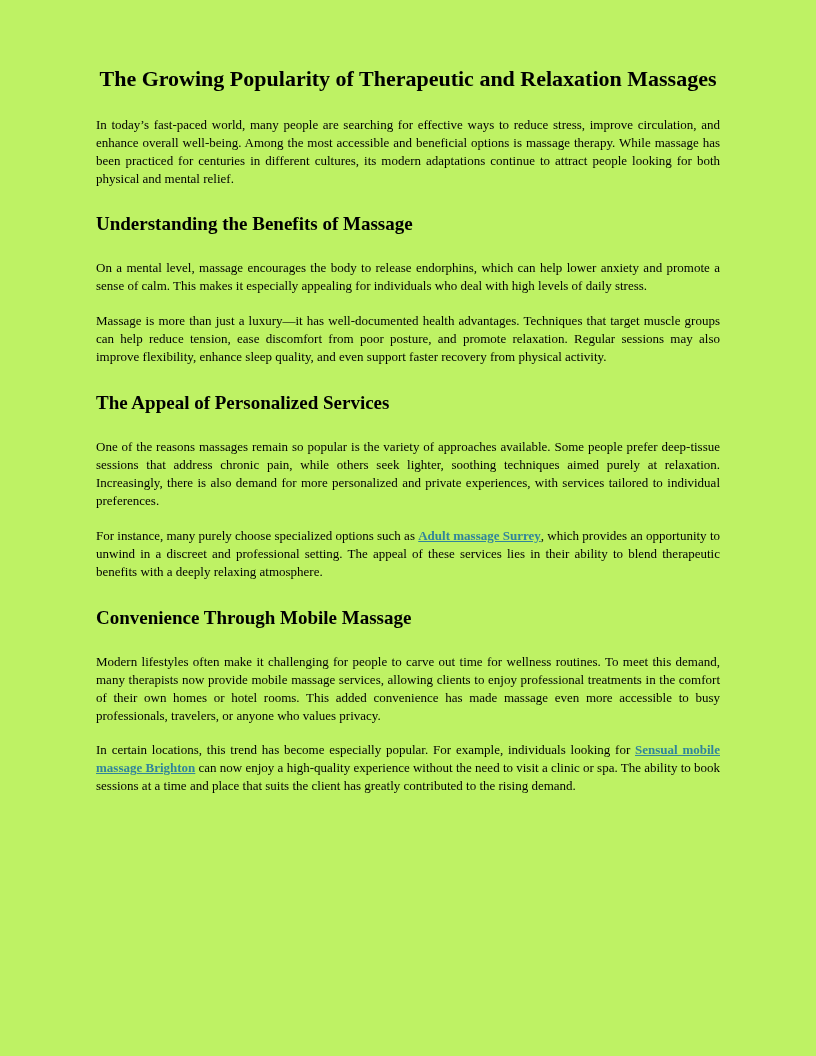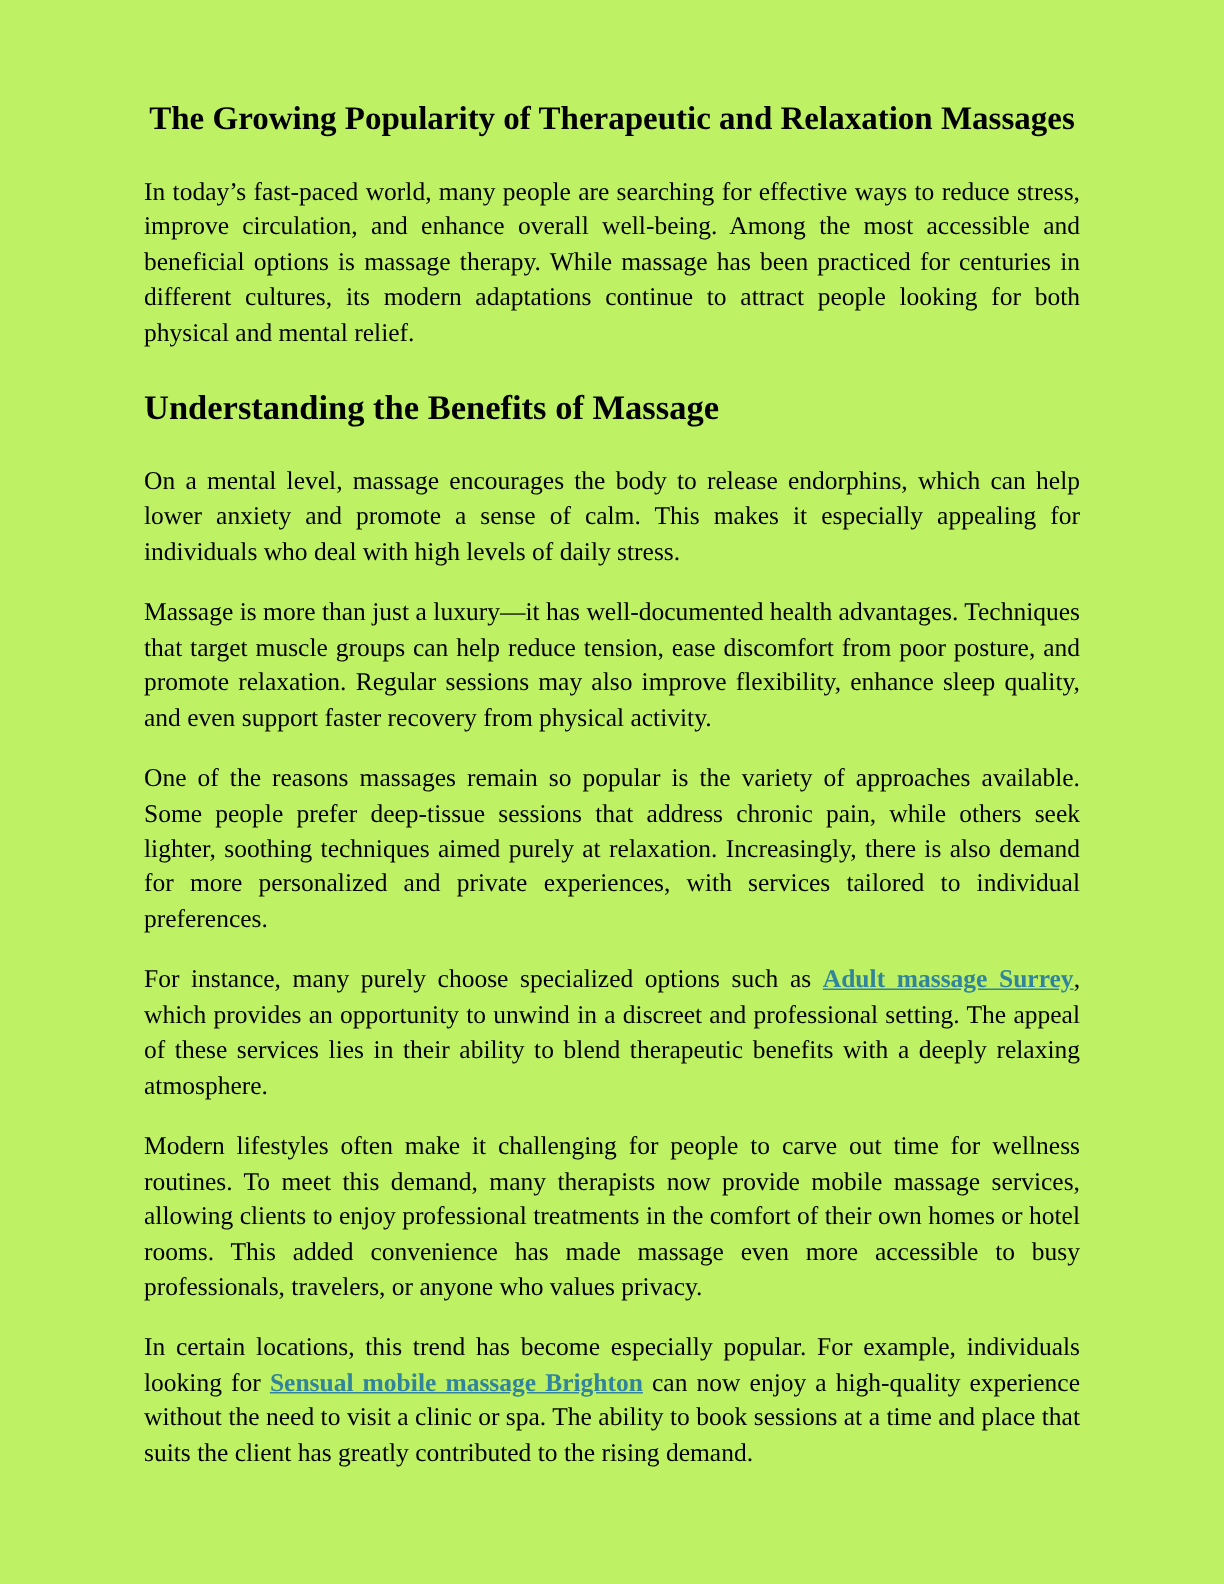--- a/index.html
+++ b/index.html
@@ -19,26 +19,26 @@
     overflow: hidden;
   }
   h1.doc-title {
     font-size: 22px;
     line-height: 1.35;
     font-weight: bold;
     text-align: center;
     margin: 0 0 22px 0;
   }
   h2.doc-heading {
-    font-size: 23px;
+    font-size: 19px;
     font-weight: bold;
     margin: 26px 0 24px 0;
   }
   p.doc-para {
-    font-size: 17px;
+    font-size: 13px;
     line-height: 1.38;
     text-align: justify;
     margin: 0 0 17px 0;
   }
   a.doc-link {
     color: var(--link-color, #31849b);
     font-weight: bold;
     cursor: pointer;
   }
 </style>
@@ -50,23 +50,25 @@
   <h1 class="doc-title">The Growing Popularity of Therapeutic and Relaxation Massages</h1>
 
   <p class="doc-para">In today’s fast-paced world, many people are searching for effective ways to reduce stress, improve circulation, and enhance overall well-being. Among the most accessible and beneficial options is massage therapy. While massage has been practiced for centuries in different cultures, its modern adaptations continue to attract people looking for both physical and mental relief.</p>
 
   <h2 class="doc-heading">Understanding the Benefits of Massage</h2>
 
   <p class="doc-para">On a mental level, massage encourages the body to release endorphins, which can help lower anxiety and promote a sense of calm. This makes it especially appealing for individuals who deal with high levels of daily stress.</p>
 
   <p class="doc-para">Massage is more than just a luxury—it has well-documented health advantages. Techniques that target muscle groups can help reduce tension, ease discomfort from poor posture, and promote relaxation. Regular sessions may also improve flexibility, enhance sleep quality, and even support faster recovery from physical activity.</p>
 
+  <h2 class="doc-heading">The Appeal of Personalized Services</h2>
 
   <p class="doc-para">One of the reasons massages remain so popular is the variety of approaches available. Some people prefer deep-tissue sessions that address chronic pain, while others seek lighter, soothing techniques aimed purely at relaxation. Increasingly, there is also demand for more personalized and private experiences, with services tailored to individual preferences.</p>
 
   <p class="doc-para"><span>For instance, many purely choose specialized options such as </span><a href="#" class="doc-link">Adult massage Surrey</a><span>, which provides an opportunity to unwind in a discreet and professional setting. The appeal of these services lies in their ability to blend therapeutic benefits with a deeply relaxing atmosphere.</span></p>
 
+  <h2 class="doc-heading">Convenience Through Mobile Massage</h2>
 
   <p class="doc-para">Modern lifestyles often make it challenging for people to carve out time for wellness routines. To meet this demand, many therapists now provide mobile massage services, allowing clients to enjoy professional treatments in the comfort of their own homes or hotel rooms. This added convenience has made massage even more accessible to busy professionals, travelers, or anyone who values privacy.</p>
 
   <p class="doc-para"><span>In certain locations, this trend has become especially popular. For example, individuals looking for </span><a href="#" class="doc-link">Sensual mobile massage Brighton</a><span> can now enjoy a high-quality experience without the need to visit a clinic or spa. The ability to book sessions at a time and place that suits the client has greatly contributed to the rising demand.</span></p>
 
 </div>
 
 </body></html>

